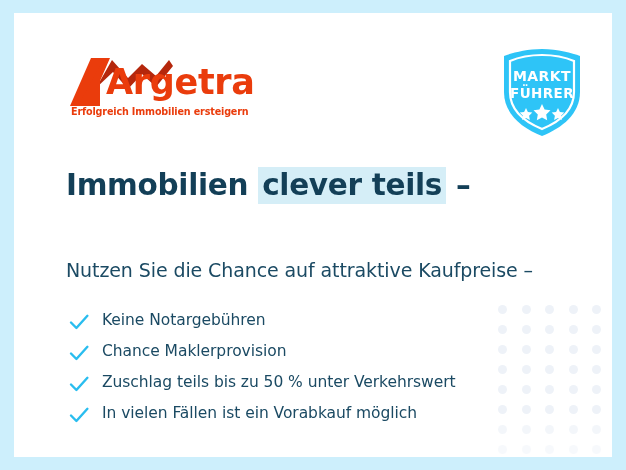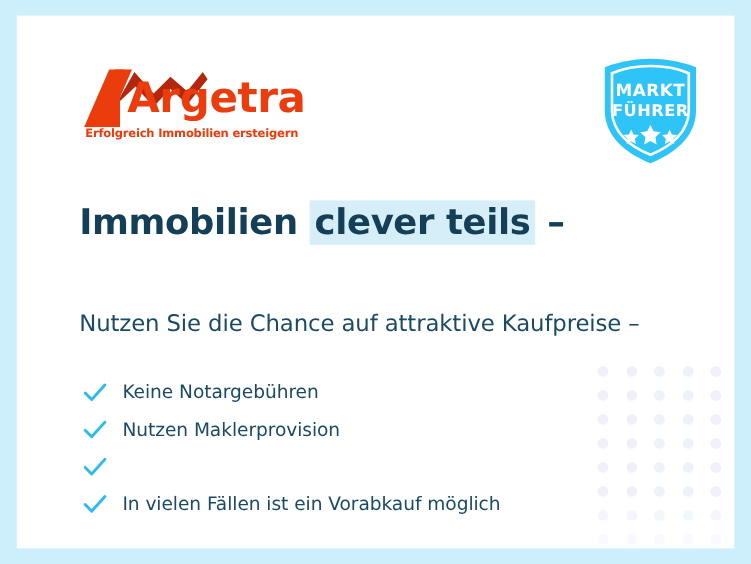--- a/index.html
+++ b/index.html
@@ -163,21 +163,21 @@
 
   
   #bullets {
     position: absolute;
     left: 54px;
     top: 298px;
     width: 470px;
   }
   .bullet {
     display: flex;
-    align-items: center;
+    align-items: flex-start;
     height: 31px;
   }
   .bullet .check {
     flex: 0 0 auto;
     width: 22px;
     height: 22px;
     margin-right: 12px;
     display: block;
   }
   .bullet .btext {
@@ -292,26 +292,27 @@
         <li class="bullet">
           <svg class="check" viewBox="0 0 22 22">
             <path d="M3 11.5 L8.4 17 L19.4 4.8" fill="none" stroke="#29bdef" stroke-width="2.4" stroke-linecap="round" stroke-linejoin="round"></path>
           </svg>
           <span class="btext">Keine Notargebühren</span>
         </li>
         <li class="bullet">
           <svg class="check" viewBox="0 0 22 22">
             <path d="M3 11.5 L8.4 17 L19.4 4.8" fill="none" stroke="#29bdef" stroke-width="2.4" stroke-linecap="round" stroke-linejoin="round"></path>
           </svg>
-          <span class="btext">Nutzen Maklerprovision</span>
+          <span class="btext">Chance Maklerprovision</span>
         </li>
         <li class="bullet">
           <svg class="check" viewBox="0 0 22 22">
             <path d="M3 11.5 L8.4 17 L19.4 4.8" fill="none" stroke="#29bdef" stroke-width="2.4" stroke-linecap="round" stroke-linejoin="round"></path>
           </svg>
+          <span class="btext">Zuschlag teils bis zu 50 % unter Verkehrswert</span>
         </li>
         <li class="bullet">
           <svg class="check" viewBox="0 0 22 22">
             <path d="M3 11.5 L8.4 17 L19.4 4.8" fill="none" stroke="#29bdef" stroke-width="2.4" stroke-linecap="round" stroke-linejoin="round"></path>
           </svg>
           <span class="btext">In vielen Fällen ist ein Vorabkauf möglich</span>
         </li>
       </ul>
 
   </div>

